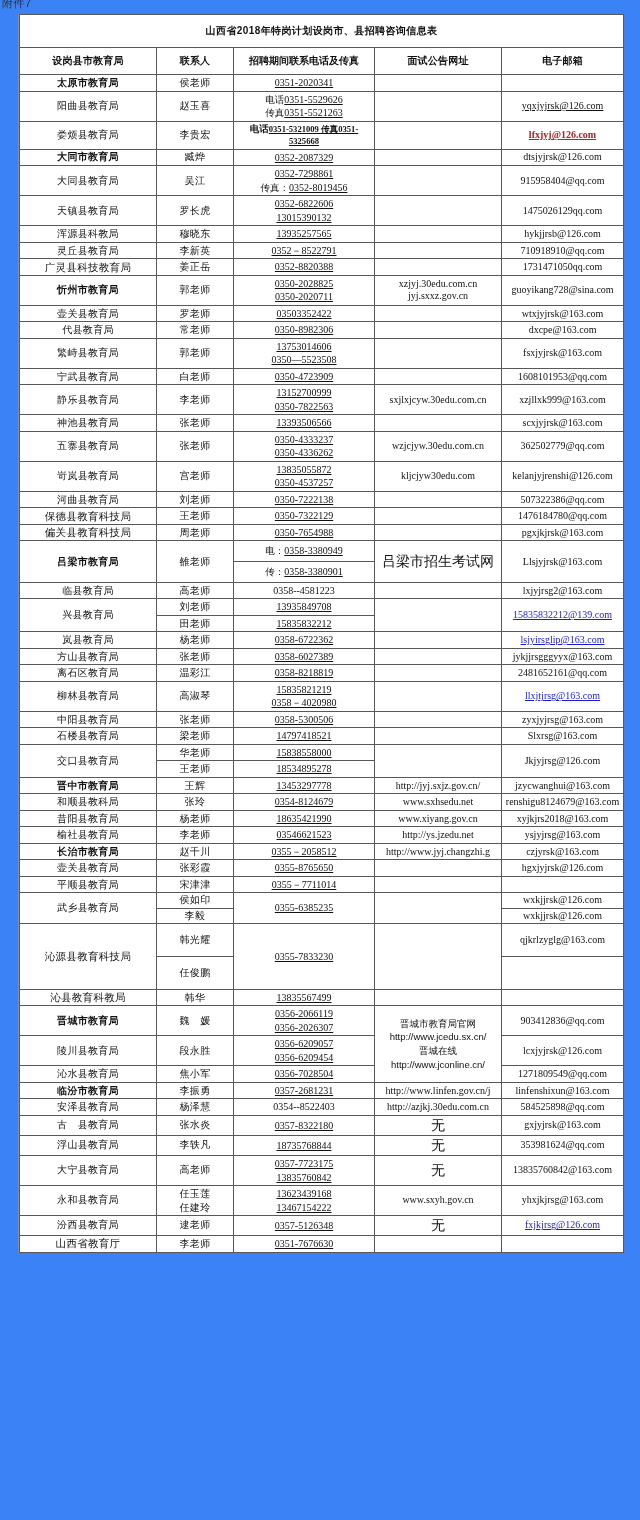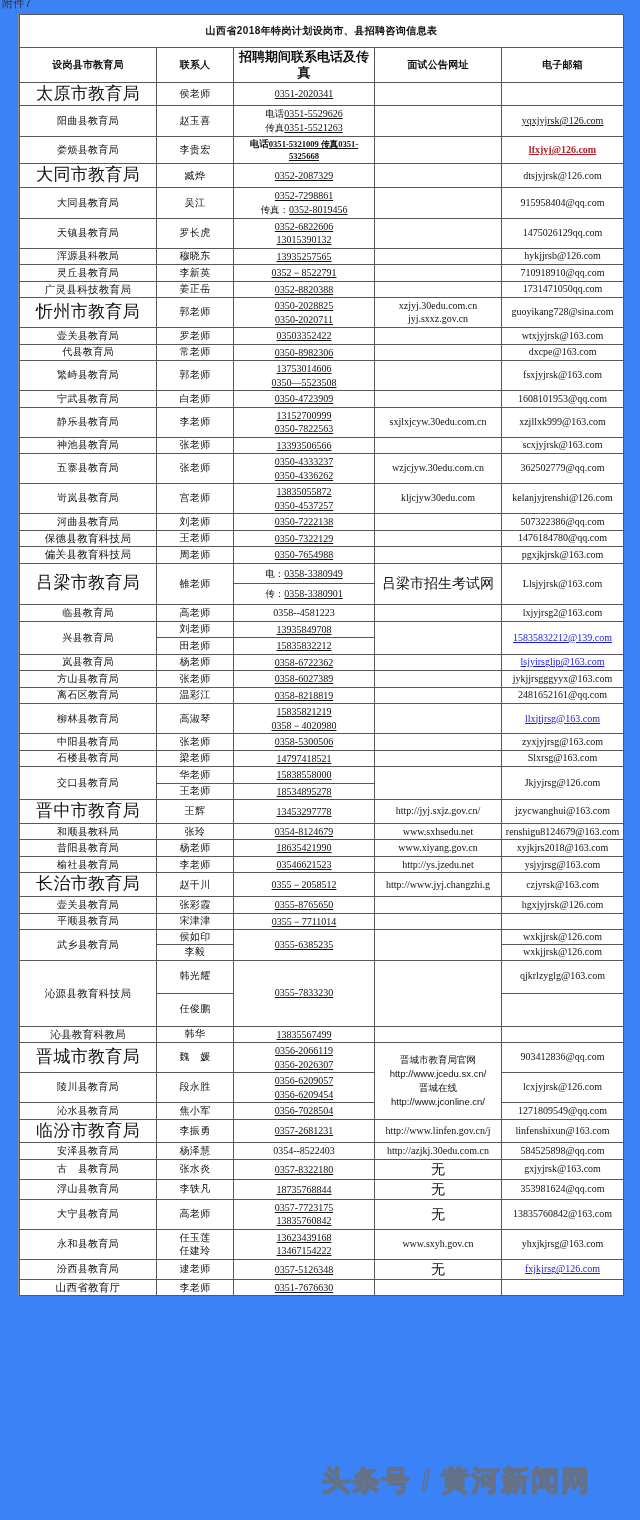--- a/index.html
+++ b/index.html
@@ -63,36 +63,36 @@
     height: 30px;
     border-top: 1px solid #585858;
   }
   .hdr th {
     font-family: "Liberation Sans", "DejaVu Sans", sans-serif;
     font-weight: bold;
     font-size: 11.5px;
     height: 24px;
     letter-spacing: 0.2px;
   }
-  .hdr th.hsmall { font-size: 13px; letter-spacing: 0; }
+  .hdr th.hsmall { font-size: 10px; letter-spacing: 0; }
 
   col.c-org   { width: 137px; }
   col.c-name  { width: 77px;  }
   col.c-phone { width: 141px; }
   col.c-url   { width: 127px; }
   col.c-mail  { width: 122px; }
 
   .org {
     font-family: "Liberation Sans", "DejaVu Sans", sans-serif;
     font-size: 11.5px;
     letter-spacing: 0.3px;
   }
   .org.city {
-    font-weight: normal;
-    font-size: 17px;
+    font-weight: bold;
+    font-size: 10px;
   }
   .org.small { font-size: 10.5px; }
   .person {
     font-family: "Liberation Sans", "DejaVu Sans", sans-serif;
     font-size: 10.5px;
     letter-spacing: 0.4px;
   }
   .urlcell {
     font-size: 9px;
     line-height: 1.3;
@@ -670,14 +670,13 @@
             <td>
               <span class="ph u"><span class="num">0351-7676630</span></span>
             </td>
             <td class="urlcell"></td>
             <td class="mailcell"></td>
           </tr>
         </tbody>
     </table>
   </div>
 
-  <div class="watermark">头条号 / 黄河新闻网</div>
 </div>
 
 </body></html>

